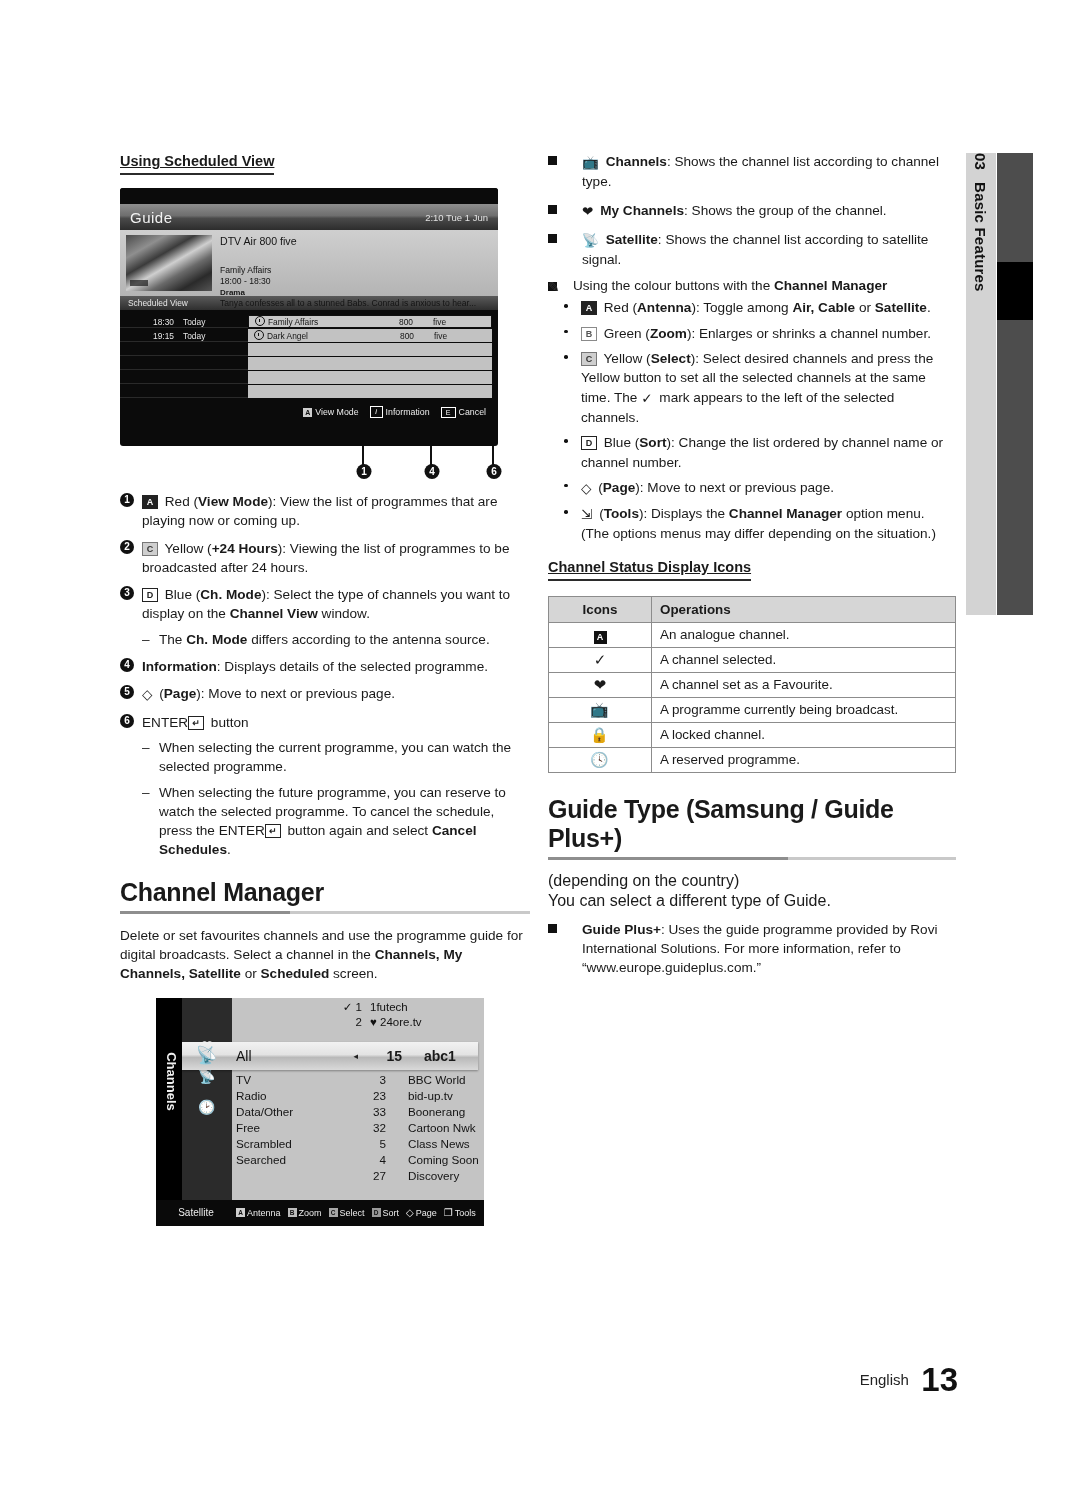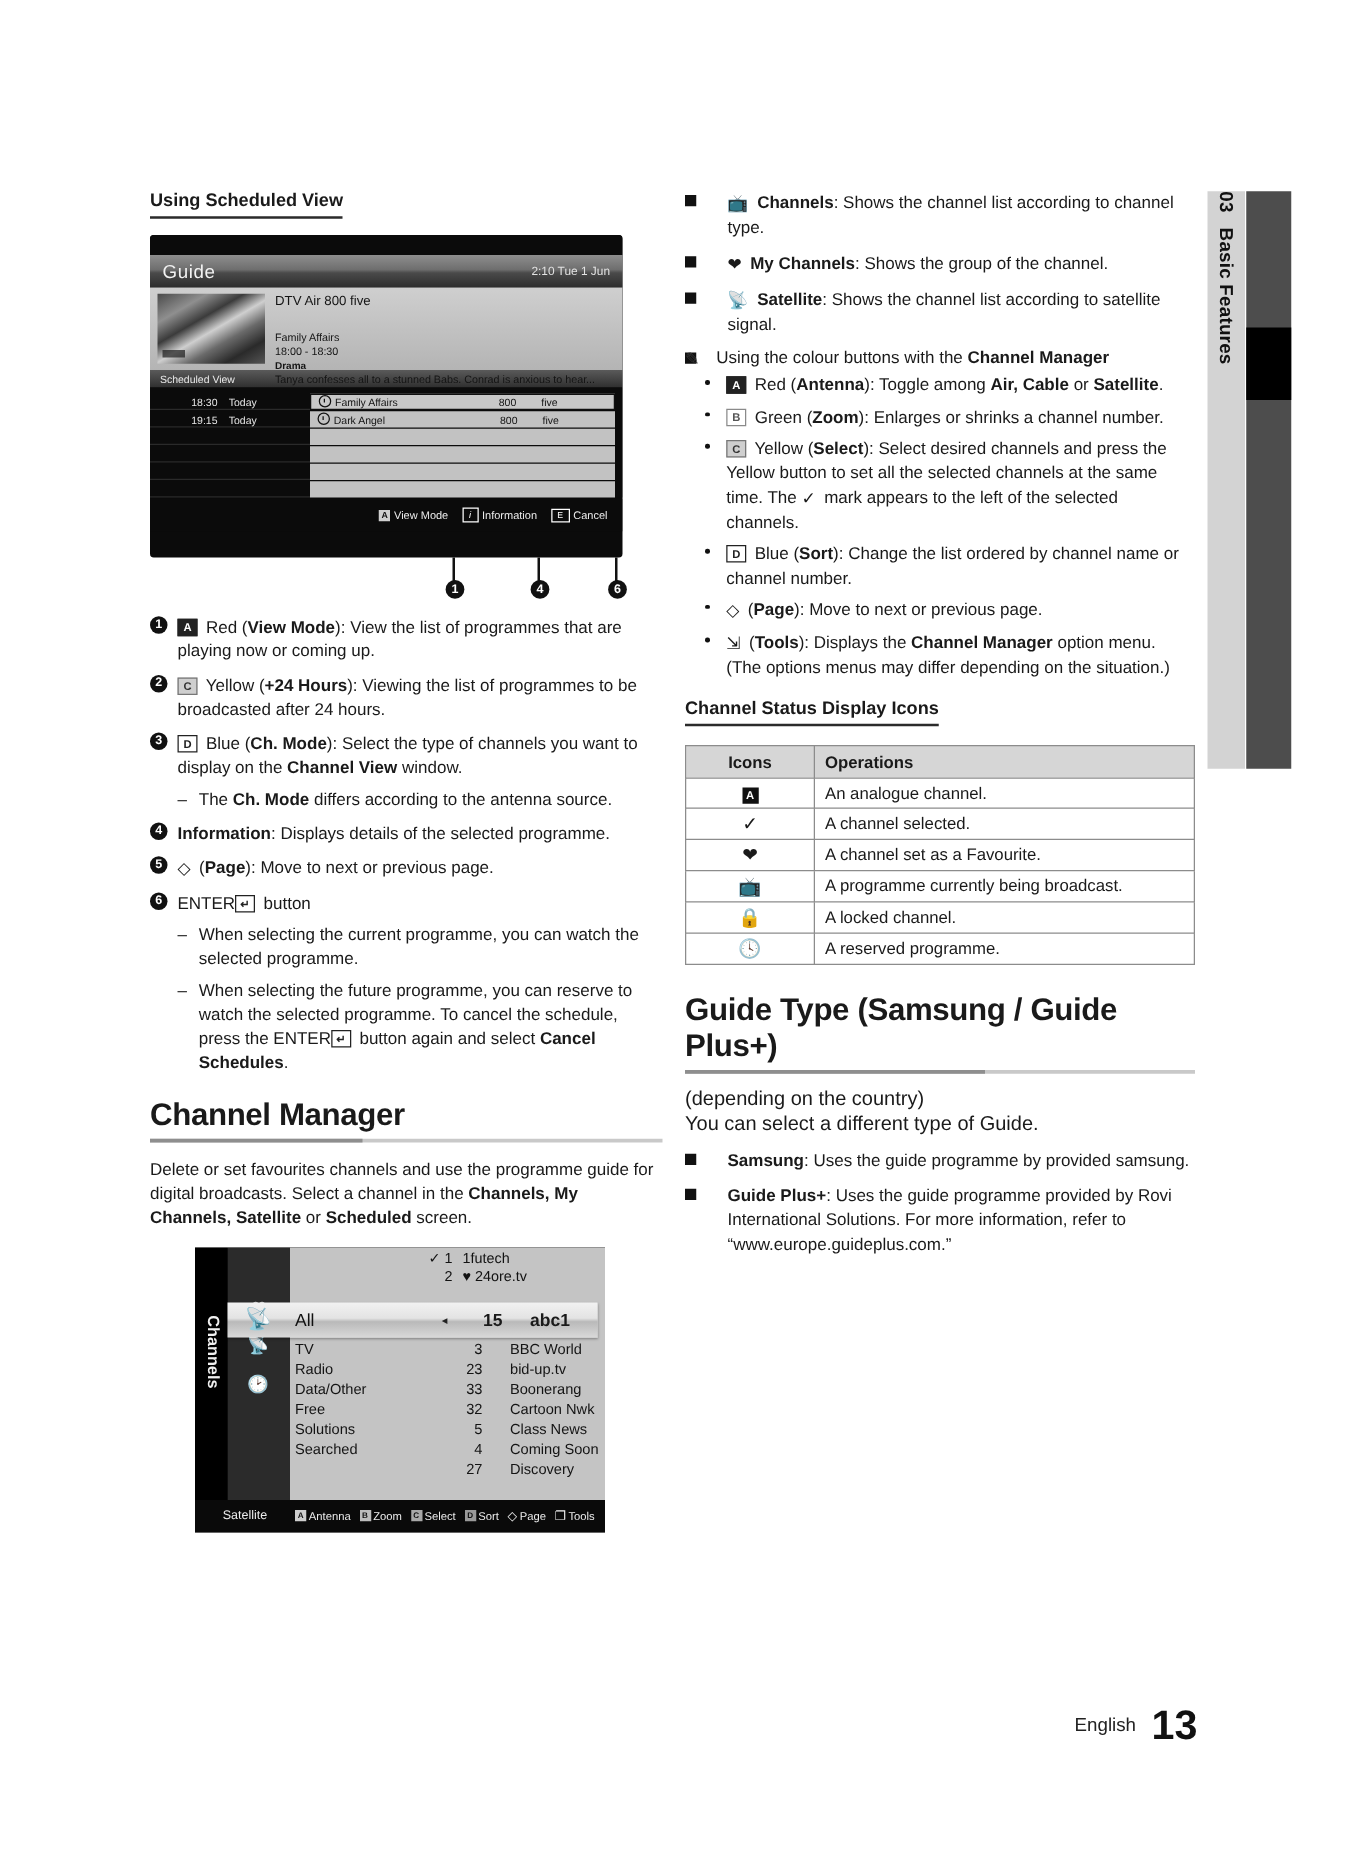--- a/index.html
+++ b/index.html
@@ -22,21 +22,21 @@
   .side-tab-num{margin-right:12px;}
   .side-bar{position:absolute;left:997px;top:153px;width:36px;height:462px;background:#4d4d4d;}
   .side-bar-mark{position:absolute;left:997px;top:262px;width:36px;height:58px;background:#000;}
 
   
   .col-left{position:absolute;left:120px;top:152px;width:410px;}
   .col-right{position:absolute;left:548px;top:152px;width:408px;}
 
   
   h3.sub{font-size:14.5px;font-weight:bold;margin:0 0 9px 0;padding:0 0 4px 0;
-    display:inline-block;border-bottom:2px solid #2b2b2b;letter-spacing:0;}
+    display:inline-block;border-bottom:2px solid #2b2b2b;letter-spacing:0;text-decoration:underline;}
   h2.major{font-size:25px;font-weight:bold;margin:0;padding:0 0 2px 0;letter-spacing:-.3px;}
   .major-rule{height:3px;background:#c9c9c9;margin:2px 0 12px 0;}
   .major-rule .dark{height:3px;width:170px;background:#8e8e8e;}
   .major-rule.r2 .dark{width:240px;}
 
   
   p,li,div.txt{font-size:13.6px;line-height:1.42;}
   .para{margin:0 0 2px 0;}
 
   
@@ -320,21 +320,21 @@
             <div class="arw">◂</div>
             <div class="num">15</div>
             <div class="nm">abc1</div>
           </div>
           <div class="cm-lists">
             <div class="cm-cat" id="cm-cats">
                 <div>TV</div>
                 <div>Radio</div>
                 <div>Data/Other</div>
                 <div>Free</div>
-                <div>Solutions</div>
+                <div>Scrambled</div>
                 <div>Searched</div>
               </div>
             <div class="cm-numcol" id="cm-nums">
                 <div>3</div>
                 <div>23</div>
                 <div>33</div>
                 <div>32</div>
                 <div>5</div>
                 <div>4</div>
                 <div>27</div>
@@ -445,21 +445,20 @@
     </div>
 
     <div style="margin-top:22px;">
       <h2 class="major">Guide Type (Samsung / Guide Plus+)</h2>
       <div class="major-rule r2">
           <div class="dark"></div>
         </div>
       <div class="para">(depending on the country)</div>
       <div class="para" style="margin-bottom:10px;">You can select a different type of Guide.</div>
       <ul class="sqlist" id="gt-list">
-          <li><span class="sq"></span><span><b>Samsung</b>: Uses the guide programme by provided samsung.</span></li>
           <li><span class="sq"></span><span><b>Guide Plus+</b>: Uses the guide programme provided by Rovi International Solutions. For more information, refer to “www.europe.guideplus.com.”</span></li>
         </ul>
     </div>
 
   </div>
 
   <div class="footer">
     <span class="lang">English</span>
     <span class="pg">13</span>
   </div>

